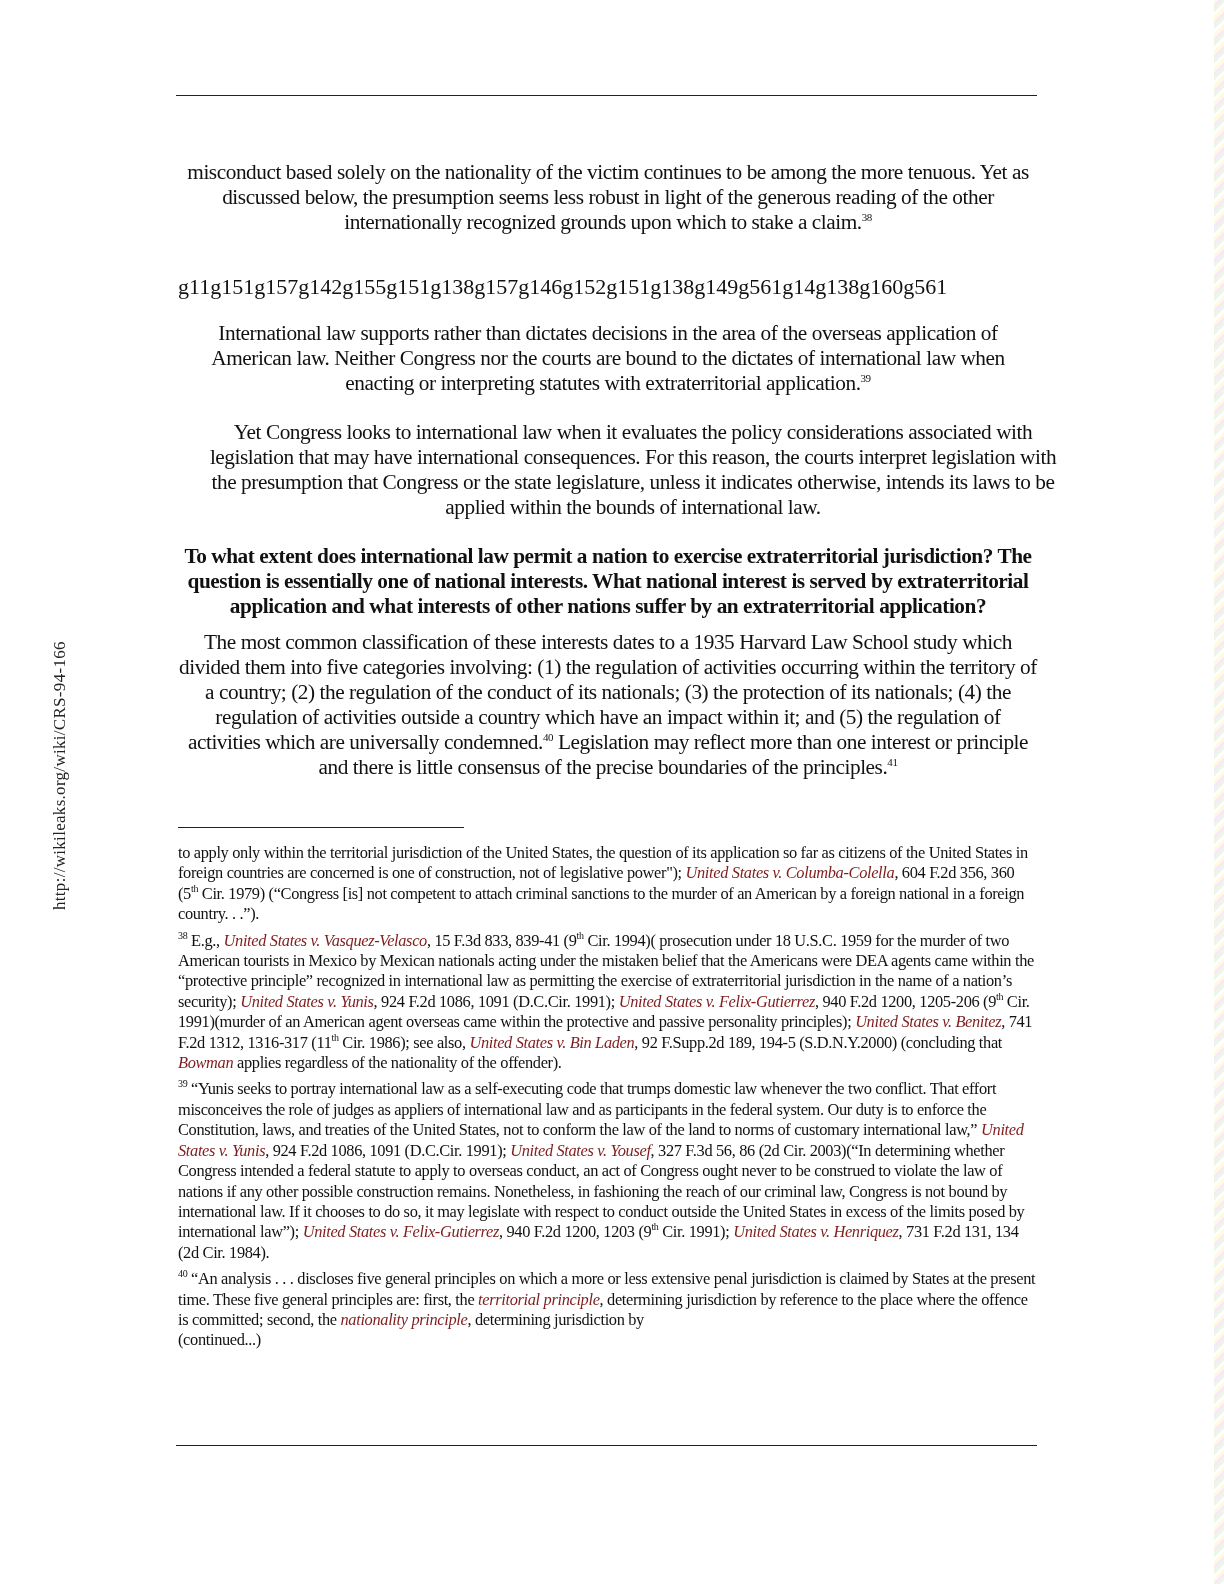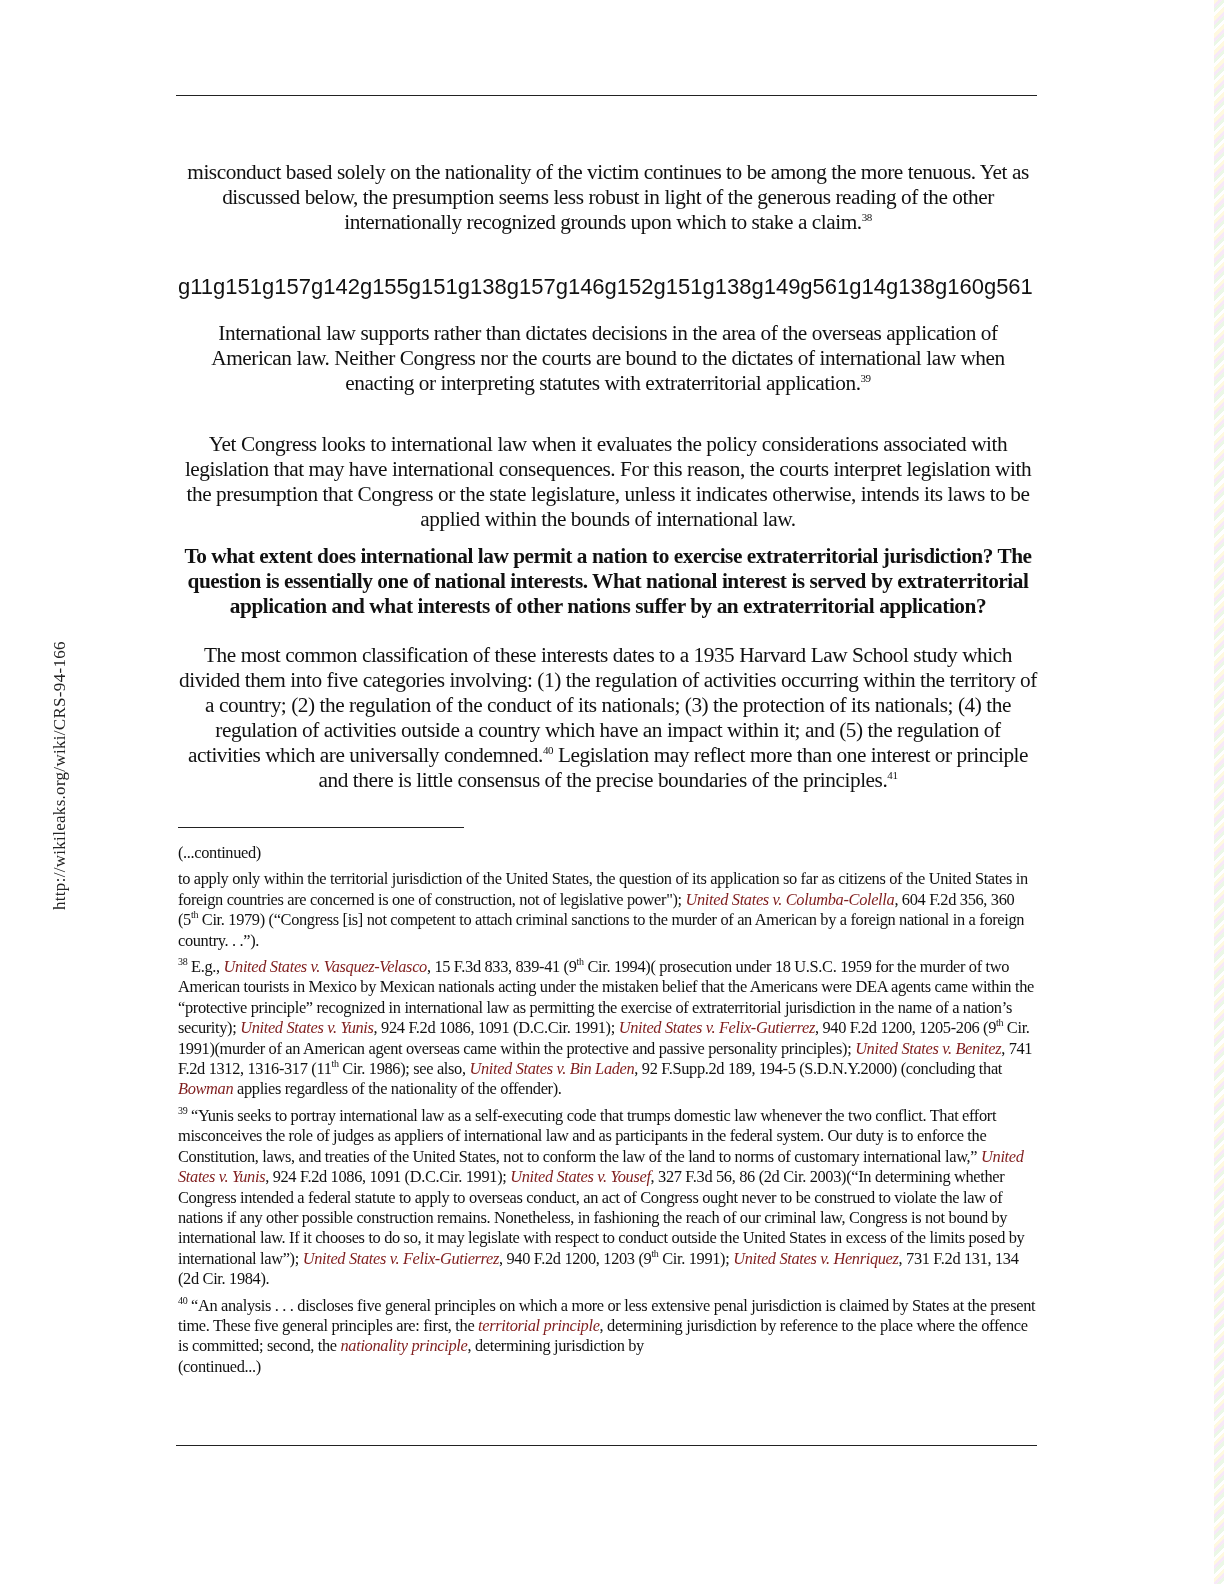--- a/index.html
+++ b/index.html
@@ -18,21 +18,21 @@
   .rule.bottom { top: 1445px; }
   .side-url {
     position: absolute; left: 50px; top: 910px;
     transform-origin: left top; transform: rotate(-90deg);
     font-size: 17px; letter-spacing: 0.3px; color: #222; white-space: nowrap;
   }
   .body-text { position: absolute; left: 178px; width: 860px; }
   .para { font-size: 21.3px; line-height: 25px; margin: 0; text-align: center; letter-spacing: -0.45px; }
   .heading {
     position: absolute; left: 178px; top: 274px; white-space: nowrap;
-    font-family: Liberation Sans, sans-serif; font-size: 22px; color: #111;
+    font-family: Liberation Serif, serif; font-size: 22px; color: #111;
   }
   sup { font-size: 11px; line-height: 0; vertical-align: 0.75em; }
   .fn-rule { position: absolute; left: 178px; top: 827px; width: 286px; border-top: 1.5px solid #222; }
   .fn-block { position: absolute; left: 178px; width: 860px; font-size: 16.4px; line-height: 20.4px; letter-spacing: -0.35px; }
   .fn-block p { margin: 0; }
   .fn-sup { font-size: 10px; vertical-align: 0.7em; line-height: 0; }
   i { font-style: italic; color: #7f1d1d; }
 </style>
 </head>
 <body>
@@ -45,36 +45,35 @@
 <div class="body-text" style="top:160px;">
   <p class="para"><span>misconduct based solely on the nationality of the victim continues to be among the more tenuous. Yet as discussed below, the presumption seems less robust in light of the generous reading of the other internationally recognized grounds upon which to stake a claim.</span><sup>38</sup></p>
 </div>
 
 <div class="heading">g11g151g157g142g155g151g138g157g146g152g151g138g149g561g14g138g160g561</div>
 
 <div class="body-text" style="top:321px;">
   <p class="para"><span>International law supports rather than dictates decisions in the area of the overseas application of American law. Neither Congress nor the courts are bound to the dictates of international law when enacting or interpreting statutes with extraterritorial application.</span><sup>39</sup></p>
 </div>
 
-<div class="body-text" style="top:432px;">
+<div class="body-text" style="top:420px;margin-left:25px;">
   <p class="para">Yet Congress looks to international law when it evaluates the policy considerations associated with legislation that may have international consequences. For this reason, the courts interpret legislation with the presumption that Congress or the state legislature, unless it indicates otherwise, intends its laws to be applied within the bounds of international law.</p>
 </div>
 
 <div class="body-text" style="top:544px;font-weight:bold;">
   <p class="para">To what extent does international law permit a nation to exercise extraterritorial jurisdiction? The question is essentially one of national interests. What national interest is served by extraterritorial application and what interests of other nations suffer by an extraterritorial application?</p>
 </div>
 
-<div class="body-text" style="top:643px;">
+<div class="body-text" style="top:630px;">
   <p class="para"><span>The most common classification of these interests dates to a 1935 Harvard Law School study which divided them into five categories involving: (1) the regulation of activities occurring within the territory of a country; (2) the regulation of the conduct of its nationals; (3) the protection of its nationals; (4) the regulation of activities outside a country which have an impact within it; and (5) the regulation of activities which are universally condemned.</span><sup>40</sup><span> Legislation may reflect more than one interest or principle and there is little consensus of the precise boundaries of the principles.</span><sup>41</sup></p>
 </div>
 
 <div class="fn-rule"></div>
 
 <div class="fn-block" style="top:843px;">
-  <p style="margin-bottom:6px;">(...continued)</p>
 
   <p style="margin-bottom:6px;"><span>to apply only within the territorial jurisdiction of the United States, the question of its application so far as citizens of the United States in foreign countries are concerned is one of construction, not of legislative power"); </span><i>United States v. Columba-Colella</i><span>, 604 F.2d 356, 360 (5</span><span class="fn-sup">th</span><span> Cir. 1979) (“Congress [is] not competent to attach criminal sanctions to the murder of an American by a foreign national in a foreign country. . .”).</span></p>
 
   <p style="margin-bottom:6px;"><span class="fn-sup">38</span><span> E.g., </span><i>United States v. Vasquez-Velasco</i><span>, 15 F.3d 833, 839-41 (9</span><span class="fn-sup">th</span><span> Cir. 1994)( prosecution under 18 U.S.C. 1959 for the murder of two American tourists in Mexico by Mexican nationals acting under the mistaken belief that the Americans were DEA agents came within the “protective principle” recognized in international law as permitting the exercise of extraterritorial jurisdiction in the name of a nation’s security); </span><i>United States v. Yunis</i><span>, 924 F.2d 1086, 1091 (D.C.Cir. 1991); </span><i>United States v. Felix-Gutierrez</i><span>, 940 F.2d 1200, 1205-206 (9</span><span class="fn-sup">th</span><span> Cir. 1991)(murder of an American agent overseas came within the protective and passive personality principles); </span><i>United States v. Benitez</i><span>, 741 F.2d 1312, 1316-317 (11</span><span class="fn-sup">th</span><span> Cir. 1986); see also, </span><i>United States v. Bin Laden</i><span>, 92 F.Supp.2d 189, 194-5 (S.D.N.Y.2000) (concluding that </span><i>Bowman</i><span> applies regardless of the nationality of the offender).</span></p>
 
   <p style="margin-bottom:6px;"><span class="fn-sup">39</span><span> “Yunis seeks to portray international law as a self-executing code that trumps domestic law whenever the two conflict. That effort misconceives the role of judges as appliers of international law and as participants in the federal system. Our duty is to enforce the Constitution, laws, and treaties of the United States, not to conform the law of the land to norms of customary international law,” </span><i>United States v. Yunis</i><span>, 924 F.2d 1086, 1091 (D.C.Cir. 1991); </span><i>United States v. Yousef</i><span>, 327 F.3d 56, 86 (2d Cir. 2003)(“In determining whether Congress intended a federal statute to apply to overseas conduct, an act of Congress ought never to be construed to violate the law of nations if any other possible construction remains. Nonetheless, in fashioning the reach of our criminal law, Congress is not bound by international law. If it chooses to do so, it may legislate with respect to conduct outside the United States in excess of the limits posed by international law”); </span><i>United States v. Felix-Gutierrez</i><span>, 940 F.2d 1200, 1203 (9</span><span class="fn-sup">th</span><span> Cir. 1991); </span><i>United States v. Henriquez</i><span>, 731 F.2d 131, 134 (2d Cir. 1984).</span></p>
 
   <p><span class="fn-sup">40</span><span> “An analysis . . . discloses five general principles on which a more or less extensive penal jurisdiction is claimed by States at the present time. These five general principles are: first, the </span><i>territorial principle</i><span>, determining jurisdiction by reference to the place where the offence is committed; second, the </span><i>nationality principle</i><span>, determining jurisdiction by</span><br><span>(continued...)</span></p>
 </div>
 

